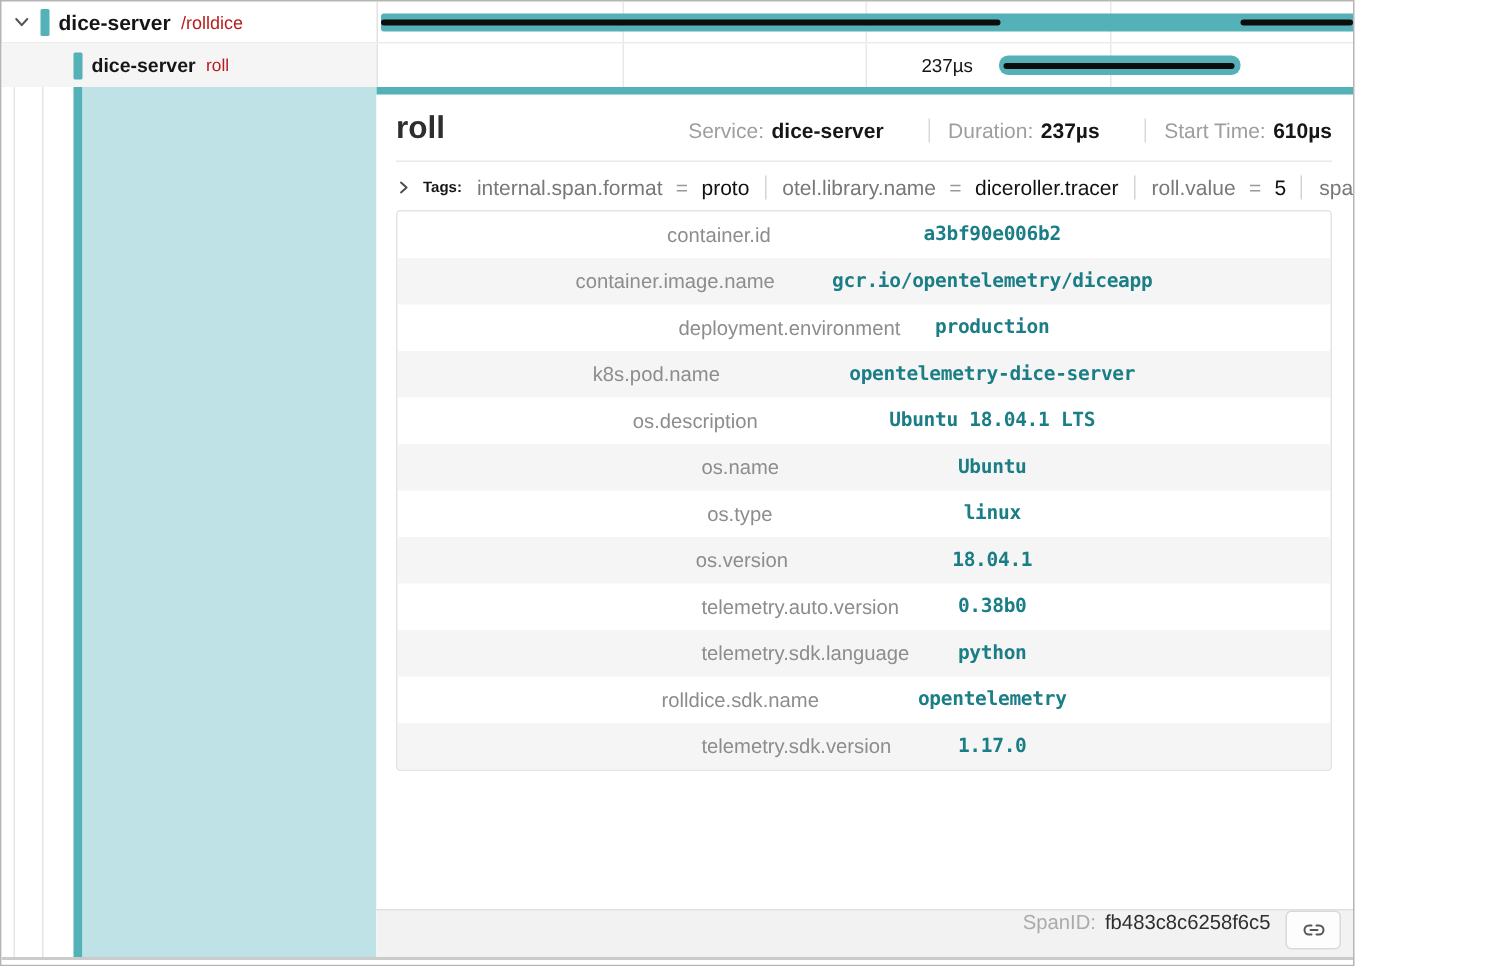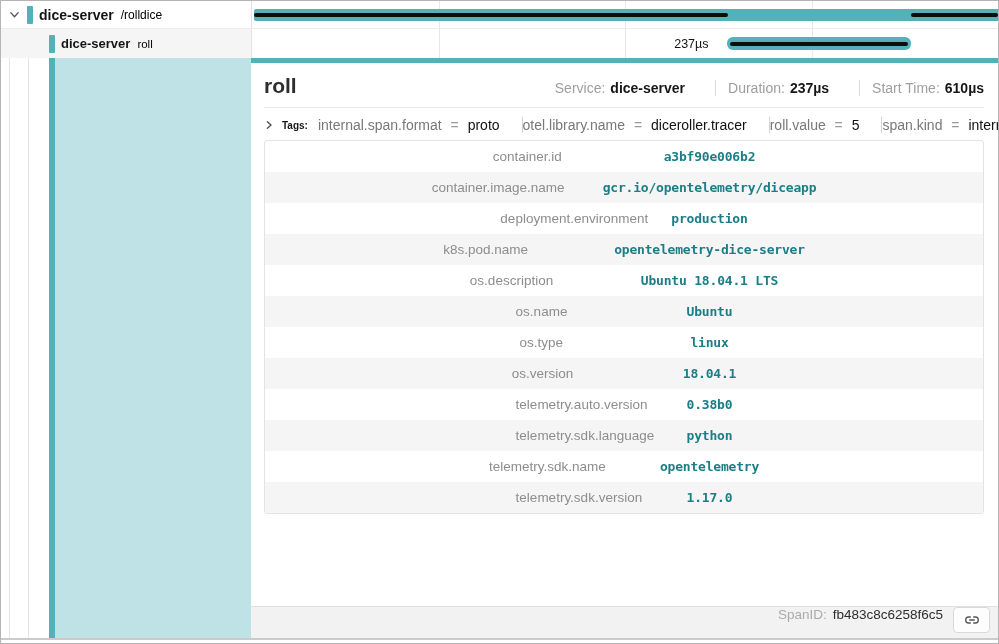--- a/index.html
+++ b/index.html
@@ -1,37 +1,37 @@
 <!DOCTYPE html>
 <html><head>
 <meta charset="utf-8">
 <style>
   * { margin:0; padding:0; box-sizing:border-box; }
   html,body { background:#fff; }
   body { font-family:"Liberation Sans", sans-serif; color:#1a1a1a; }
 
-  .screen{ position:relative; width:999px; height:644px; border:1px solid #b5b5b5;
+  .screen{ position:relative; width:903px; height:644px; border:1px solid #b5b5b5;
            background:#fff; overflow:hidden; }
 
   
   .span-row{ position:absolute; left:0; right:0; }
   .row1{ top:0; height:28px; border-bottom:1px solid #ececec; }
   .row2{ top:28px; height:29px; }
   .tree-cell{ position:absolute; left:0; top:0; bottom:0; width:250px;
               display:flex; align-items:center; padding-left:8px; }
   .row2 .tree-cell{ background:#f5f5f5; padding-left:48px; }
   .tl-cell{ position:absolute; left:250px; right:0; top:0; bottom:0;
             border-left:1px solid #e2e2e2; }
   .chevron{ display:inline-flex; color:#555; margin-right:7px; }
   .chevron svg{ width:11px; height:11px; }
   .accent-bar{ display:inline-block; width:6px; height:18px; background:#55b1b8;
                border-radius:1px; margin-right:6px; flex:0 0 auto; }
   .svc-name{ font-weight:700; font-size:14px; color:#151515; white-space:nowrap; }
   .row2 .svc-name{ font-size:13px; }
-  .op-name{ font-size:12px; color:#000000; margin-left:7px; white-space:nowrap; }
+  .op-name{ font-size:12px; color:#b91c1c; margin-left:7px; white-space:nowrap; }
   .row2 .op-name{ font-size:11.5px; }
 
   .gridline{ position:absolute; top:0; bottom:0; width:1px; background:#e8e8e8; }
   .bar{ position:absolute; background:#55b1b8; }
   .bar-parent{ top:8px; height:12px; border-radius:2px 0 0 2px; }
   .crit-parent{ position:absolute; top:12px; height:4px; background:#0d0d0d; border-radius:2px; }
   .bar-child{ top:8px; height:13px; border-radius:6px; }
   .crit-child{ position:absolute; top:12.5px; height:4px; background:#0d0d0d; border-radius:2px; }
   .dur-label{ position:absolute; right:37.6%; top:50%; transform:translateY(-50%);
               font-size:12.5px; color:#141414; padding-right:9px; }
@@ -57,21 +57,21 @@
   .meta-label{ color:#9e9e9e; font-size:14px; margin-right:5px; }
   .meta-value{ color:#161616; font-size:14px; font-weight:700; }
 
   .header-divider{ border-bottom:1px solid #e8e8e8; margin:9px 0 9px; }
 
   .acc-chevron{ display:inline-flex; color:#4a4a4a; margin-right:8px; }
   .acc-chevron svg{ width:10px; height:10px; }
   .tags-row{ display:flex; align-items:center; }
   .section-label{ font-weight:700; font-size:10px; color:#161616; margin-right:10px; }
   .tags-list{ display:flex; list-style:none; align-items:center; font-size:14px; white-space:nowrap; }
-  .tag-item + .tag-item{ border-left:1px solid #d4d4d4; margin-left:22px; }
+  .tag-item + .tag-item{ border-left:1px solid #d4d4d4; margin-left:10px; padding-left:11px; }
   .tag-key{ color:#787878; }
   .tag-eq{ color:#9a9a9a; margin:0 5px; }
   .tag-value{ color:#111; }
 
   .process-row{ margin-top:13px; display:flex; align-items:center; }
 
   .proc-table{ margin-top:7px; border:1px solid #e3e3e3; border-radius:3px; overflow:hidden; }
   .proc-row{ display:flex; align-items:center; padding:8px 10px;justify-content:center; }
   .proc-row:nth-of-type(even){ background:#f5f5f5; }
   .proc-key{ flex:0 0 171px; color:#8d8d8d; font-size:13.5px; }
@@ -250,21 +250,21 @@
             <span class="proc-key">telemetry.auto.version</span>
             <span class="proc-val">0.38b0</span>
           </div>
 
           <div class="proc-row">
             <span class="proc-key">telemetry.sdk.language</span>
             <span class="proc-val">python</span>
           </div>
 
           <div class="proc-row">
-            <span class="proc-key">telemetry.sdk.name</span>
+            <span class="proc-key">rolldice.sdk.name</span>
             <span class="proc-val">opentelemetry</span>
           </div>
 
           <div class="proc-row">
             <span class="proc-key">telemetry.sdk.version</span>
             <span class="proc-val">1.17.0</span>
           </div>
 
       </div>
 

